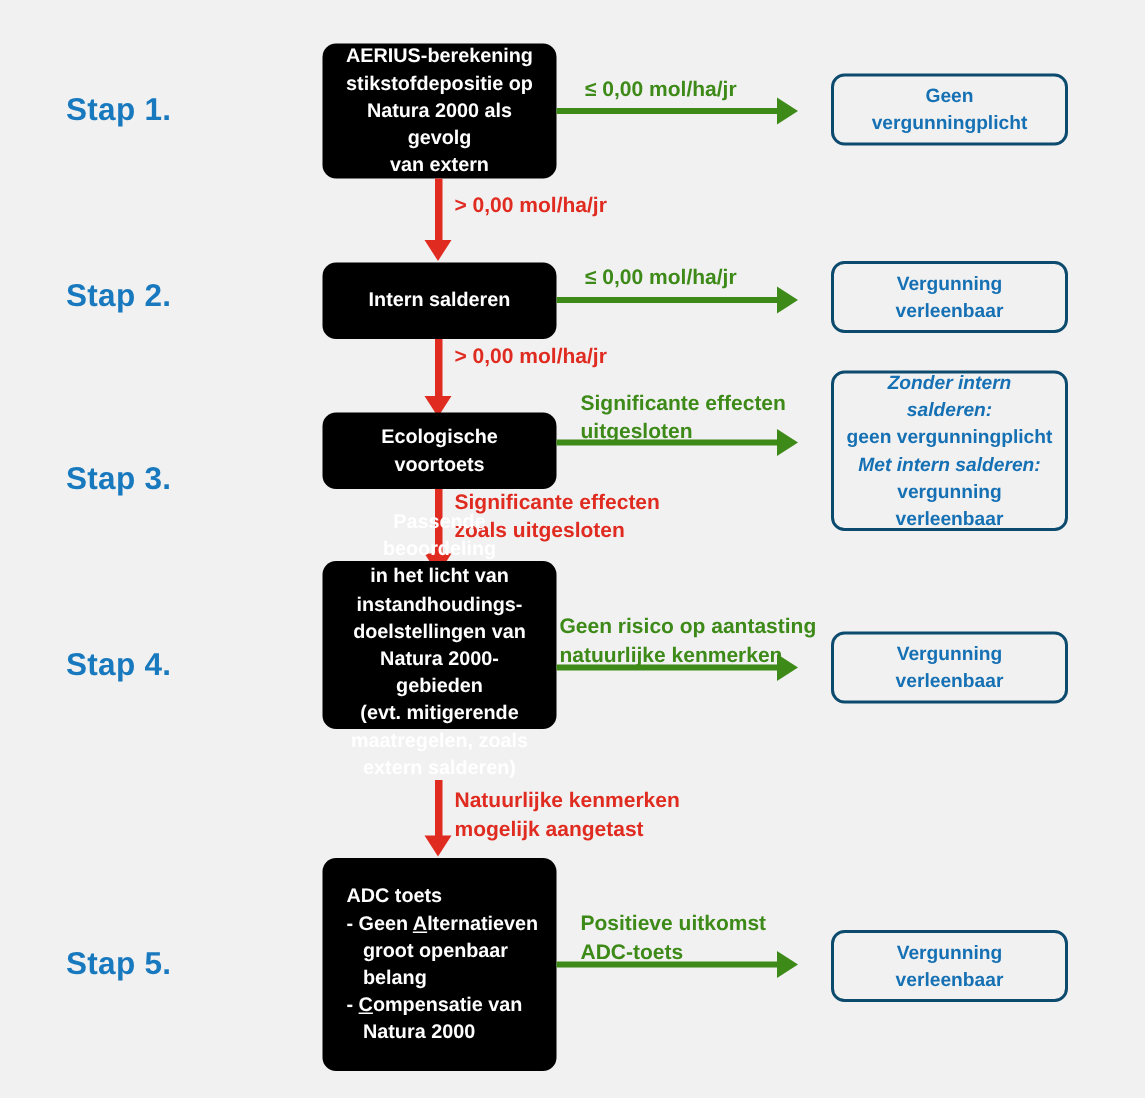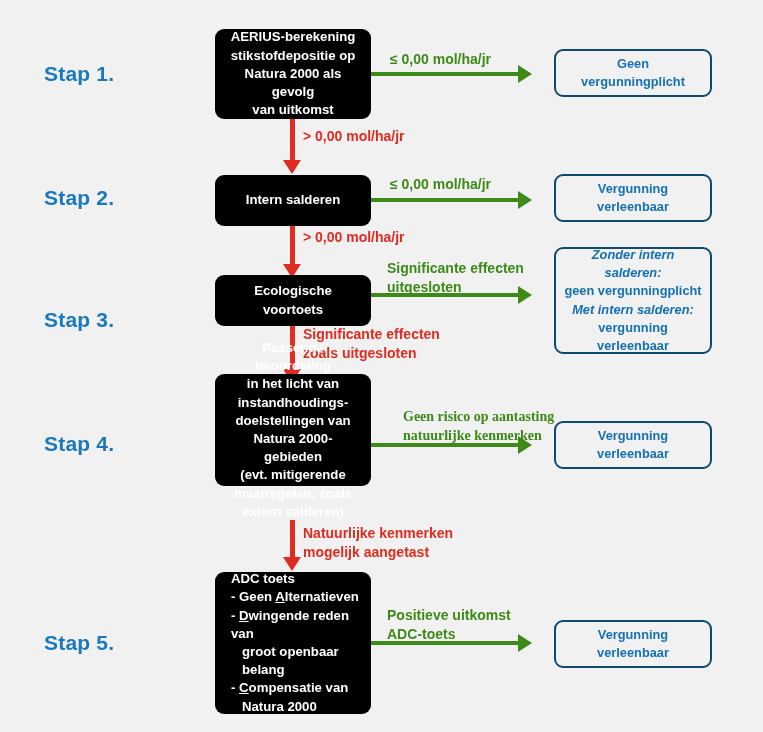--- a/index.html
+++ b/index.html
@@ -100,21 +100,21 @@
   <div class="step-label" style="top:62px;">Stap 1.</div>
   <div class="step-label" style="top:186px;">Stap 2.</div>
   <div class="step-label" style="top:284px;margin-top:24px;">Stap 3.</div>
   <div class="step-label" style="top:432px;">Stap 4.</div>
   <div class="step-label" style="top:631px;">Stap 5.</div>
 
   <div class="proc" style="left:215px;top:29px;width:156px;height:90px;">
     <span class="ln">AERIUS-berekening</span>
     <span class="ln">stikstofdepositie op</span>
     <span class="ln">Natura 2000 als gevolg</span>
-    <span class="ln">van uitkomst</span>
+    <span class="ln">van extern</span>
   </div>
 
   <div class="h-line" style="left:371px;top:72px;width:147px;"></div>
   <div class="h-head" style="left:518px;top:65px;"></div>
   <div class="cap green" style="left:390px;top:50px;">
     <span class="ln">≤ 0,00 mol/ha/jr</span>
   </div>
 
   <div class="outcome" style="left:554px;top:49px;width:158px;height:48px;">
     <span class="ln">Geen vergunningplicht</span>
@@ -178,40 +178,39 @@
     <span class="ln">instandhoudings-</span>
     <span class="ln">doelstellingen van</span>
     <span class="ln">Natura 2000-gebieden</span>
     <span class="ln">(evt. mitigerende</span>
     <span class="ln">maatregelen, zoals</span>
     <span class="ln">extern salderen)</span>
   </div>
 
   <div class="h-line" style="left:371px;top:443px;width:147px;"></div>
   <div class="h-head" style="left:518px;top:436px;"></div>
-  <div class="cap green" style="left:403px;top:408px;font-family:Liberation Serif, serif;">
+  <div class="cap green" style="left:373px;top:408px;">
     <span class="ln">Geen risico op aantasting</span>
     <span class="ln">natuurlijke kenmerken</span>
   </div>
 
   <div class="outcome" style="left:554px;top:421px;width:158px;height:48px;">
     <span class="ln">Vergunning verleenbaar</span>
   </div>
 
   <div class="v-line" style="left:290px;top:520px;height:42px;"></div>
   <div class="v-head" style="left:283px;top:557px;"></div>
   <div class="cap red" style="left:303px;top:524px;">
     <span class="ln">Natuurlijke kenmerken</span>
     <span class="ln">mogelijk aangetast</span>
   </div>
 
   <div class="proc left-align" style="left:215px;top:572px;width:156px;height:142px;">
     <span class="ln">ADC toets</span>
     <span class="ln">- Geen <u>A</u>lternatieven</span>
-    <span class="ln">- <u>D</u>wingende reden van</span>
     <span class="ln">&nbsp;&nbsp; groot openbaar</span>
     <span class="ln">&nbsp;&nbsp; belang</span>
     <span class="ln">- <u>C</u>ompensatie van</span>
     <span class="ln">&nbsp;&nbsp; Natura 2000</span>
   </div>
 
   <div class="h-line" style="left:371px;top:641px;width:147px;"></div>
   <div class="h-head" style="left:518px;top:634px;"></div>
   <div class="cap green" style="left:387px;top:606px;">
     <span class="ln">Positieve uitkomst</span>

